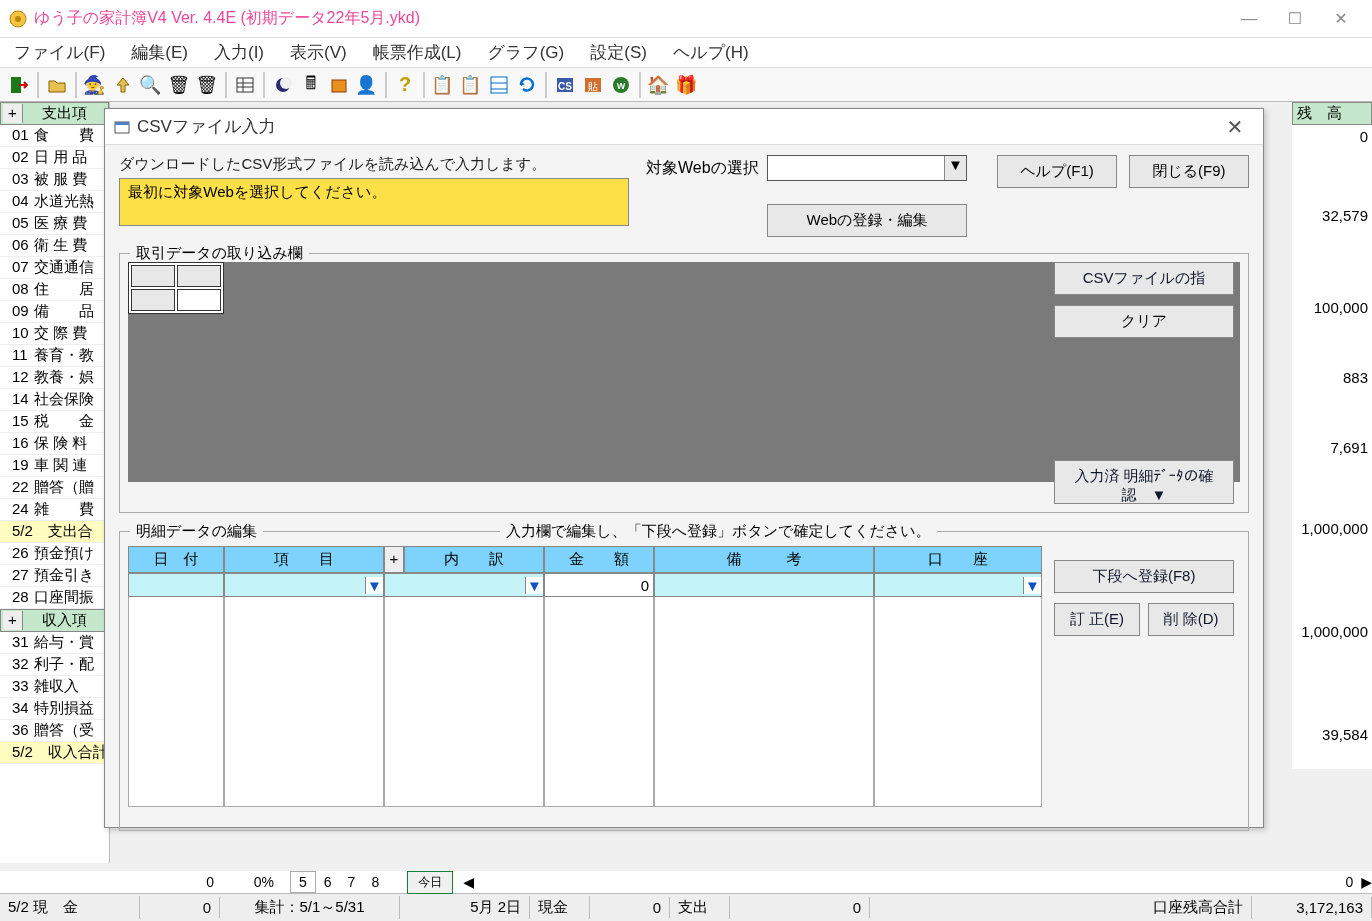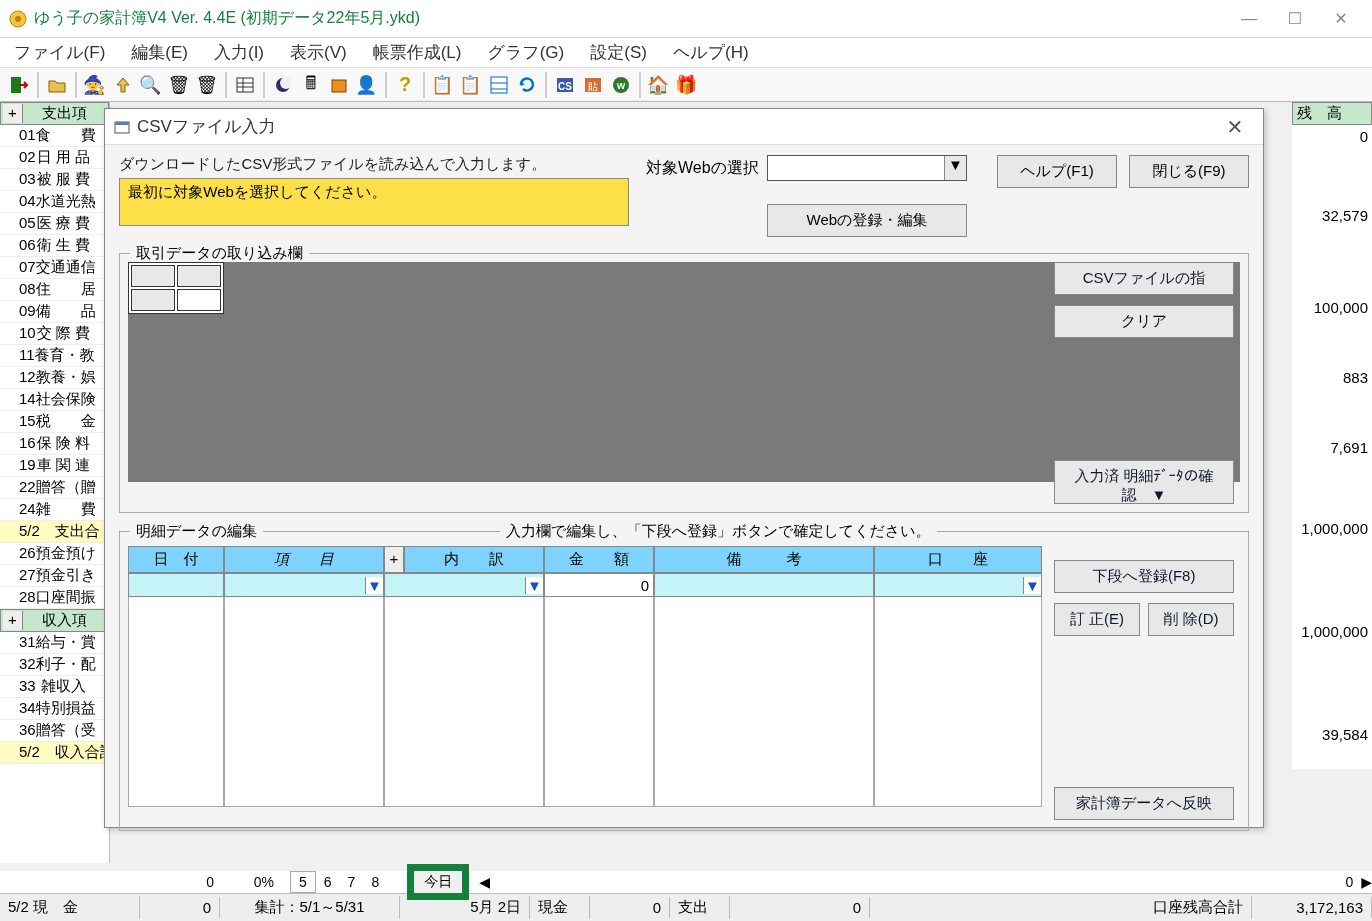--- a/index.html
+++ b/index.html
@@ -1,41 +1,41 @@
 <!DOCTYPE html>
 <html><head>
 <meta charset="utf-8">
 <style>
 * { box-sizing: border-box; margin: 0; padding: 0; font-family: "MS PGothic", "Meiryo", sans-serif; }
 body { background: #f0f0f0; width: 1372px; height: 921px; overflow: hidden; position: relative; font-size: 15px; }
 
 
 .titlebar { height: 38px; display: flex; align-items: center; padding: 0 8px; background: #fff; border-bottom: 1px solid #ddd; }
 .titlebar .app-icon { width: 20px; height: 20px; margin-right: 6px; }
-.titlebar .title-text { color: #15803d; font-size: 16px; flex: 1; }
+.titlebar .title-text { color: #ec4899; font-size: 16px; flex: 1; }
 .winbtns { display: flex; gap: 0; }
 .winbtn { width: 46px; height: 32px; display: flex; align-items: center; justify-content: center; color: #888; font-size: 16px; }
 
 
 .menubar { height: 30px; display: flex; align-items: center; padding: 0 4px; background: #fff; border-bottom: 1px solid #ddd; gap: 6px; }
 .menubar span { padding: 4px 10px; font-size: 17px; color: #333; }
 
 
 .toolbar { height: 34px; display: flex; align-items: center; padding: 0 6px; background: #f8f8f8; border-bottom: 1px solid #bbb; gap: 2px; }
 .tb-icon { width: 26px; height: 26px; display: inline-flex; align-items: center; justify-content: center; font-size: 18px; border: 1px solid transparent; }
 .tb-sep { width: 2px; height: 26px; background: #ccc; margin: 0 3px; }
 
 
 .content { position: relative; height: calc(100% - 38px - 30px - 34px - 58px); display: flex; }
 
 
 .catlist { width: 110px; background: #fff; border-right: 1px solid #bbb; font-size: 15px; }
 .catlist .catheader { background: #c5e8cc; border: 1px solid #888; padding: 1px 2px; font-weight: normal; display: flex; }
 .catlist .plusbtn { width: 20px; text-align: center; border-right: 1px solid #888; background: #eee; }
-.catlist .catrow { padding: 1px 19px; border-bottom: 1px solid #eee; display: flex; white-space: nowrap; }
+.catlist .catrow { padding: 1px 12px; border-bottom: 1px solid #eee; display: flex; white-space: nowrap; }
 .catlist .num { width: 22px; display: inline-block; }
 .catlist .hl { background: #fffcc0; }
 
 
 .rightcol { position: absolute; right: 0; top: 0; width: 80px; background: #fff; font-size: 15px; }
 .rightcol .rhead { background: #c5e8cc; border: 1px solid #888; padding: 1px 4px; text-align: justify; }
 .rightcol .rval { padding: 1px 4px; text-align: right; height: 22px; }
 
 
 .dialog { position: absolute; left: 104px; top: 108px; width: 1160px; height: 720px; background: #f4f4f4; border: 1px solid #888; box-shadow: 2px 2px 6px rgba(0,0,0,0.2); }
@@ -74,41 +74,41 @@
 .detail-head { display: flex; margin-top: 6px; }
 .dh-cell { border: 1px solid #888; background: #7dd3fc; text-align: center; padding: 3px 0; font-size: 15px; }
 .dh-cell.plus { width: 20px; background: #eee; }
 .detail-input { display: flex; }
 .di-cell { border: 1px solid #888; background: #c4f3f8; height: 24px; display: flex; align-items: center; }
 .di-cell .dd { width: 18px; text-align: center; background: #fff; border-left: 1px solid #888; color: #1050c0; font-weight: bold; }
 .di-cell .val { flex: 1; text-align: right; padding: 0 4px; }
 .detail-body { display: flex; height: 210px; }
 .db-col { border: 1px solid #aaa; border-top: none; background: #fff; }
 .col-date { width: 96px; }
-.col-item { width: 160px; font-style: italic; }
+.col-item { width: 160px; }
 .col-detail { width: 160px; }
 .col-amount { width: 110px; }
 .col-memo { width: 220px; }
 .col-acct { width: 168px; }
 
 .editbtns { position: absolute; right: 14px; top: 28px; display: flex; flex-direction: column; gap: 10px; width: 180px; }
 .editbtns .row2 { display: flex; gap: 8px; }
 .editbtns .row2 .btn { flex: 1; }
 .reflectbtn { position: absolute; right: 14px; bottom: 10px; width: 180px; }
 
 
 .bottombars { position: absolute; bottom: 0; left: 0; right: 0; }
 .statusbar { height: 28px; display: flex; align-items: center; background: #eee; border-top: 1px solid #bbb; font-size: 15px; }
 .statusbar .scell { border-right: 1px solid #bbb; padding: 2px 8px; }
 .statusbar .scell.r { text-align: right; }
 .statusbar .spacer { flex: 1; }
 
 .prevrow { height: 22px; display: flex; align-items: center; font-size: 14px; padding-left: 120px; background: #fff; }
 .prevrow .pc { width: 60px; text-align: right; padding-right: 6px; }
-.todaybtn { border: 7px solid #15803d; background: #f0f0f0; padding: 2px 10px; font-size: 14px; }
+.todaybtn { border: 1px solid #15803d; background: #f0f0f0; padding: 2px 10px; font-size: 12px; }
 svg { display: block; }
 </style>
 </head>
 <body>
 
 <div class="titlebar">
   <span class="app-icon">
     <svg viewBox="0 0 20 20">
         <circle cx="10" cy="10" r="8" fill="#f5c542" stroke="#b8860b"></circle>
         <circle cx="10" cy="10" r="3" fill="#b8860b"></circle>
@@ -476,23 +476,20 @@
         </div>
       </div>
 
       <div class="editbtns">
         <div class="btn dis">下段へ登録(F8)</div>
         <div class="row2">
           <div class="btn dis">訂 正(E)</div>
           <div class="btn dis">削 除(D)</div>
         </div>
       </div>
-      <div class="reflectbtn">
-        <div class="btn dis">家計簿データへ反映</div>
-      </div>
     </div>
   </div>
 </div>
 
 <div class="bottombars">
   <div class="prevrow">
     <span class="pc" style="width:100px">0</span>
     <span class="pc">0%</span>
     <span style="width:10px"></span>
     <span class="dcell hl" style="border:1px solid #aaa;padding:2px 8px">5</span>

